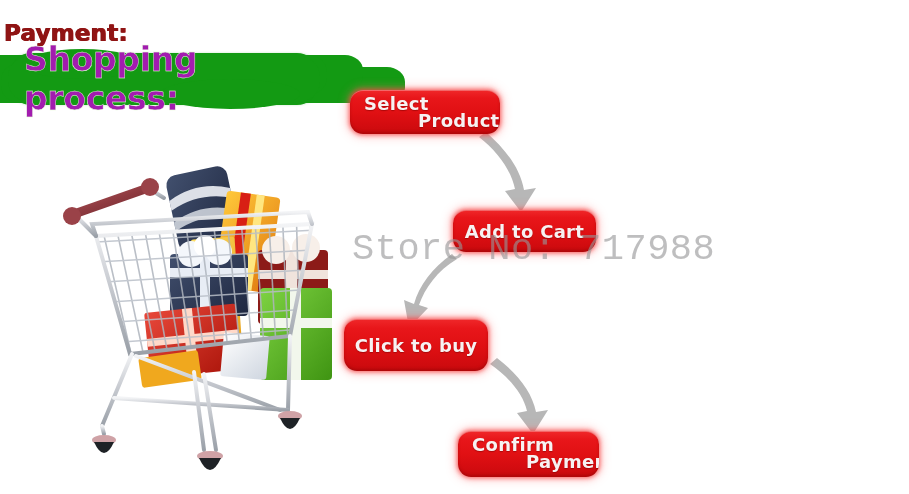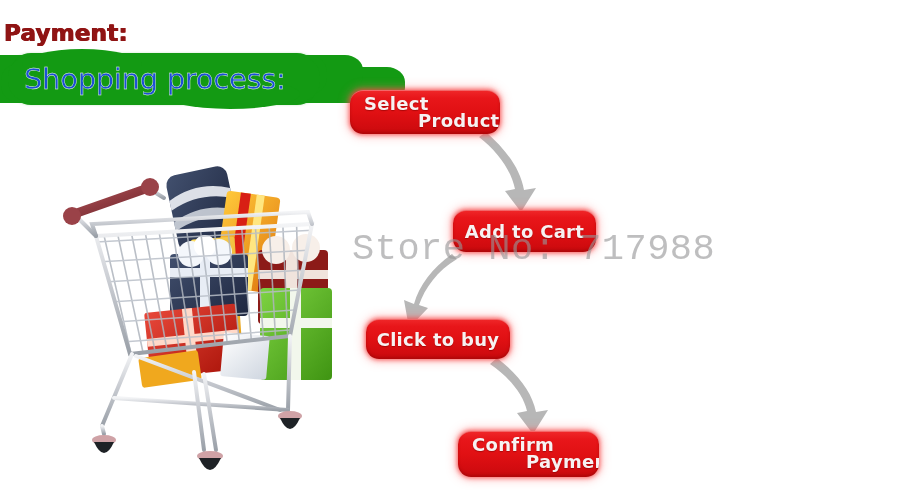--- a/index.html
+++ b/index.html
@@ -49,22 +49,22 @@
     content: ""; position: absolute;
     background: #139a13; border-radius: 50%;
   }
   #banner-bg::before { left: 14px;  top: -7px;  width: 120px; height: 30px; }
   #banner-bg::after  { right: 20px; bottom: -7px; width: 140px; height: 30px; }
   #banner-text {
     position: absolute; inset: 0;
     display: flex; align-items: center;
     padding-left: 16px;
     font-family: "DejaVu Sans", sans-serif;
-    font-size: 29px; font-weight: normal;
-    color: #1d4ed8;
+    font-size: 33px; font-weight: bold;
+    color: #a21caf;
     letter-spacing: -0.3px;
     -webkit-text-stroke: 0.4px #eaffdd;
     z-index: 2;
   }
 
   
   #cart-image {
     position: absolute; left: 44px; top: 158px;
     width: 300px; height: 325px;
   }
@@ -97,21 +97,21 @@
   .flow-box .l1 { left: 14px;  top: 3px; }
   .flow-box .l2 { left: 68px;  top: 20px; }
   .flow-box .single {
     left: 0; right: 0; top: 50%;
     transform: translateY(-50%);
     text-align: center;
   }
 
   #box-select  { left: 350px; top: 90px;  width: 150px; height: 44px; }
   #box-cart    { left: 453px; top: 210px; width: 143px; height: 42px; text-decoration: underline; }
-  #box-click   { left: 366px; top: 319px; width: 144px; height: 40px; }
+  #box-click   { left: 344px; top: 319px; width: 144px; height: 52px; }
   #box-confirm { left: 458px; top: 431px; width: 141px; height: 46px; padding-left: 20px; }
 
   #arrows { position: absolute; left: 0; top: 0; width: 909px; height: 494px; }
 
   
   #watermark {
     position: absolute; left: 352px; top: 228px;
     font-family: Liberation Mono, monospace;
     font-size: 37px; font-weight: 400;
     color: rgba(150,150,152,0.62);

